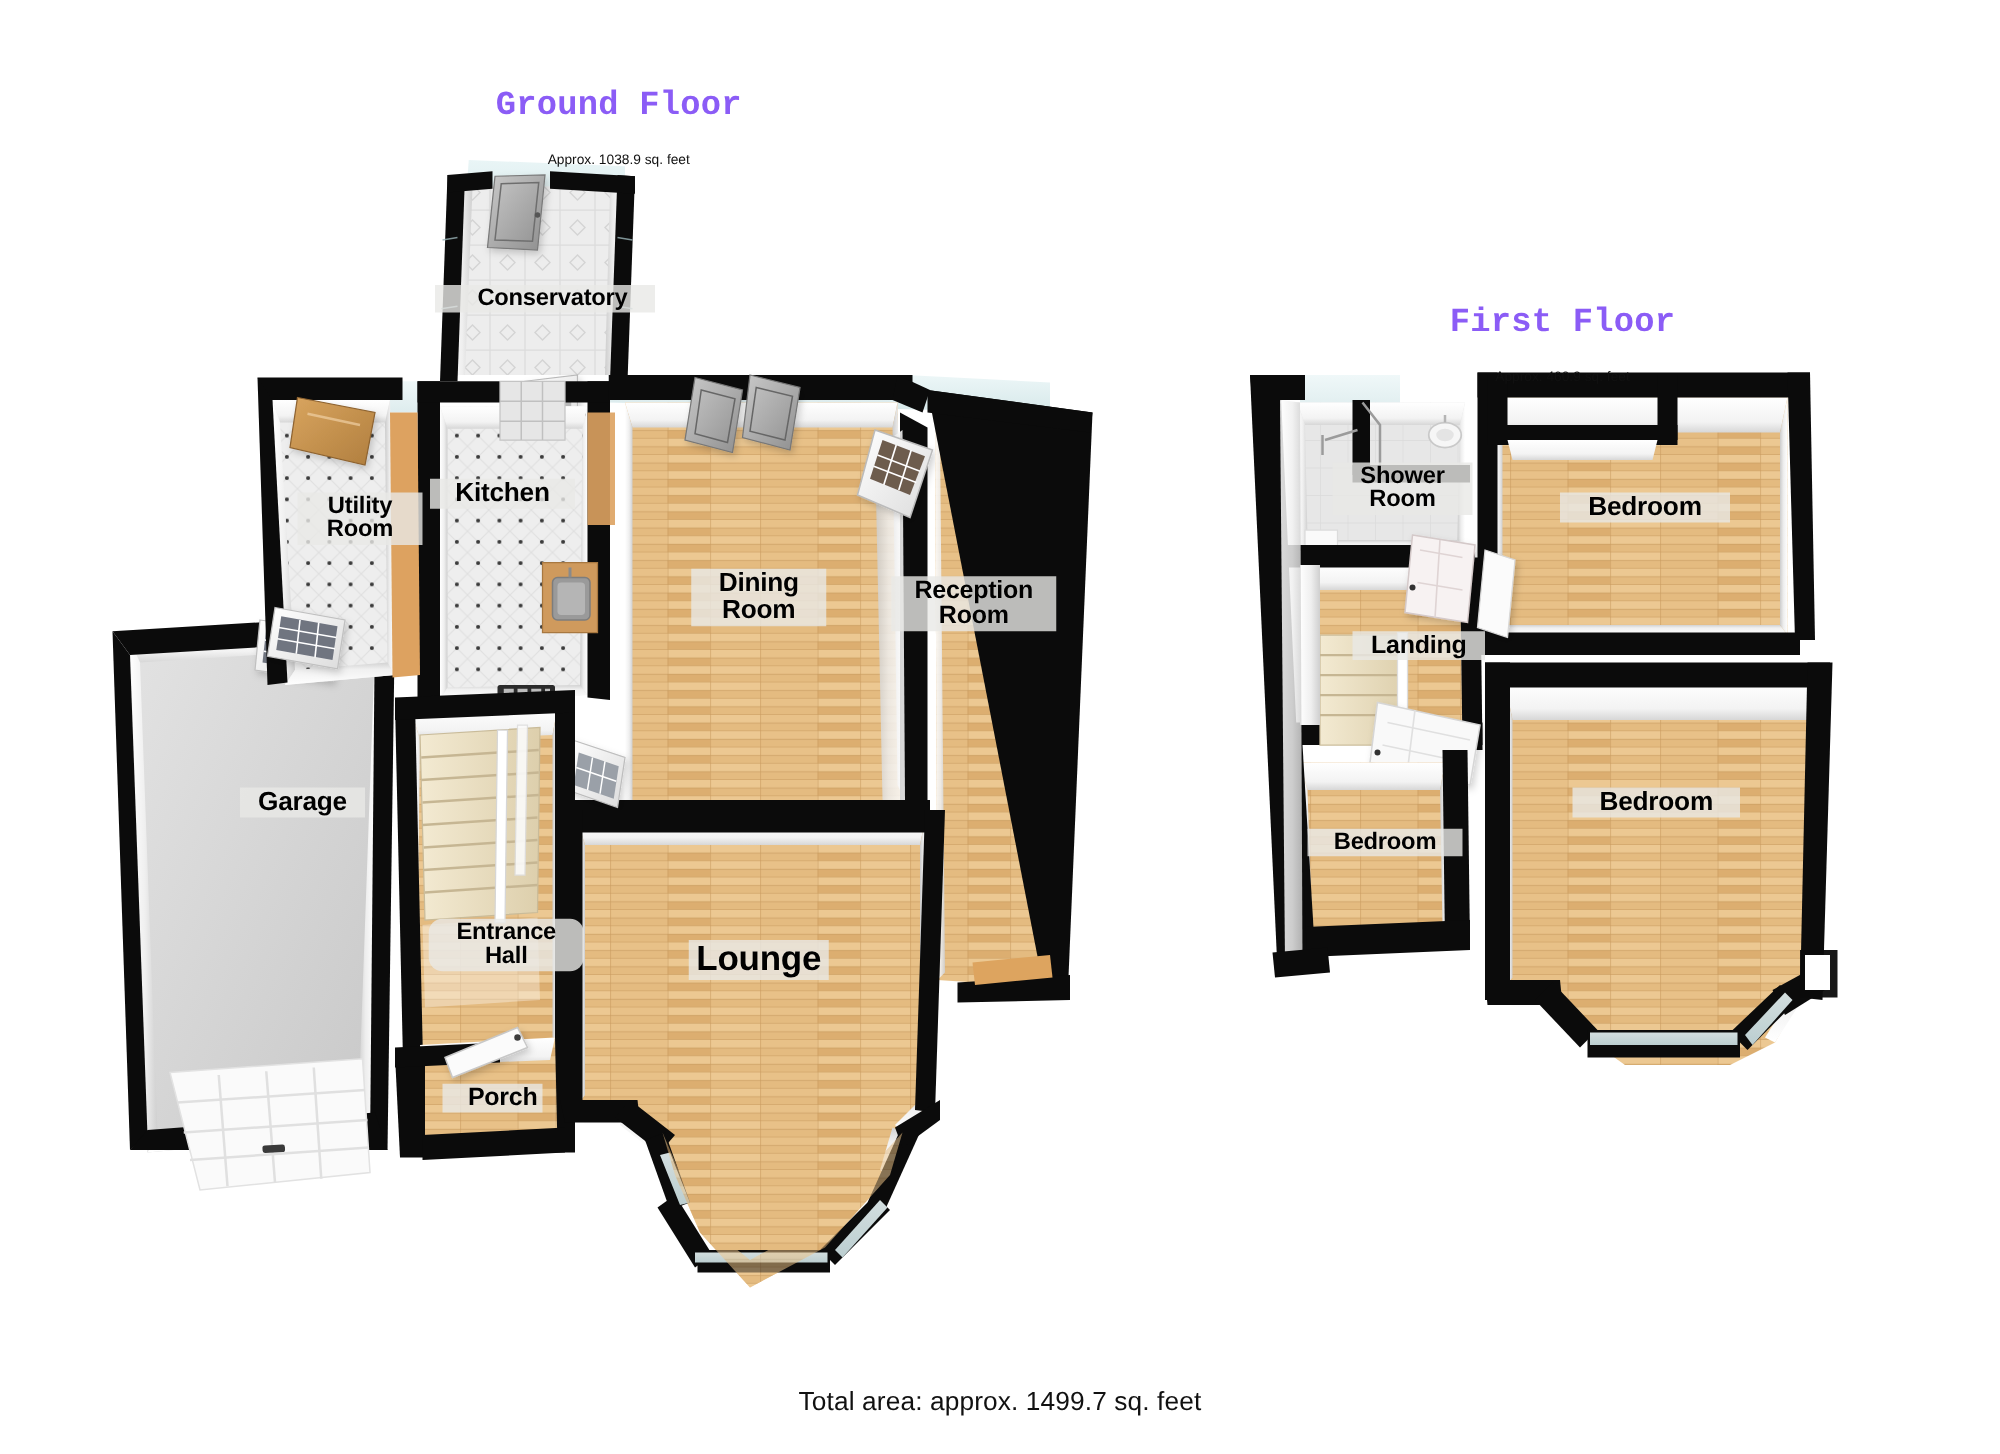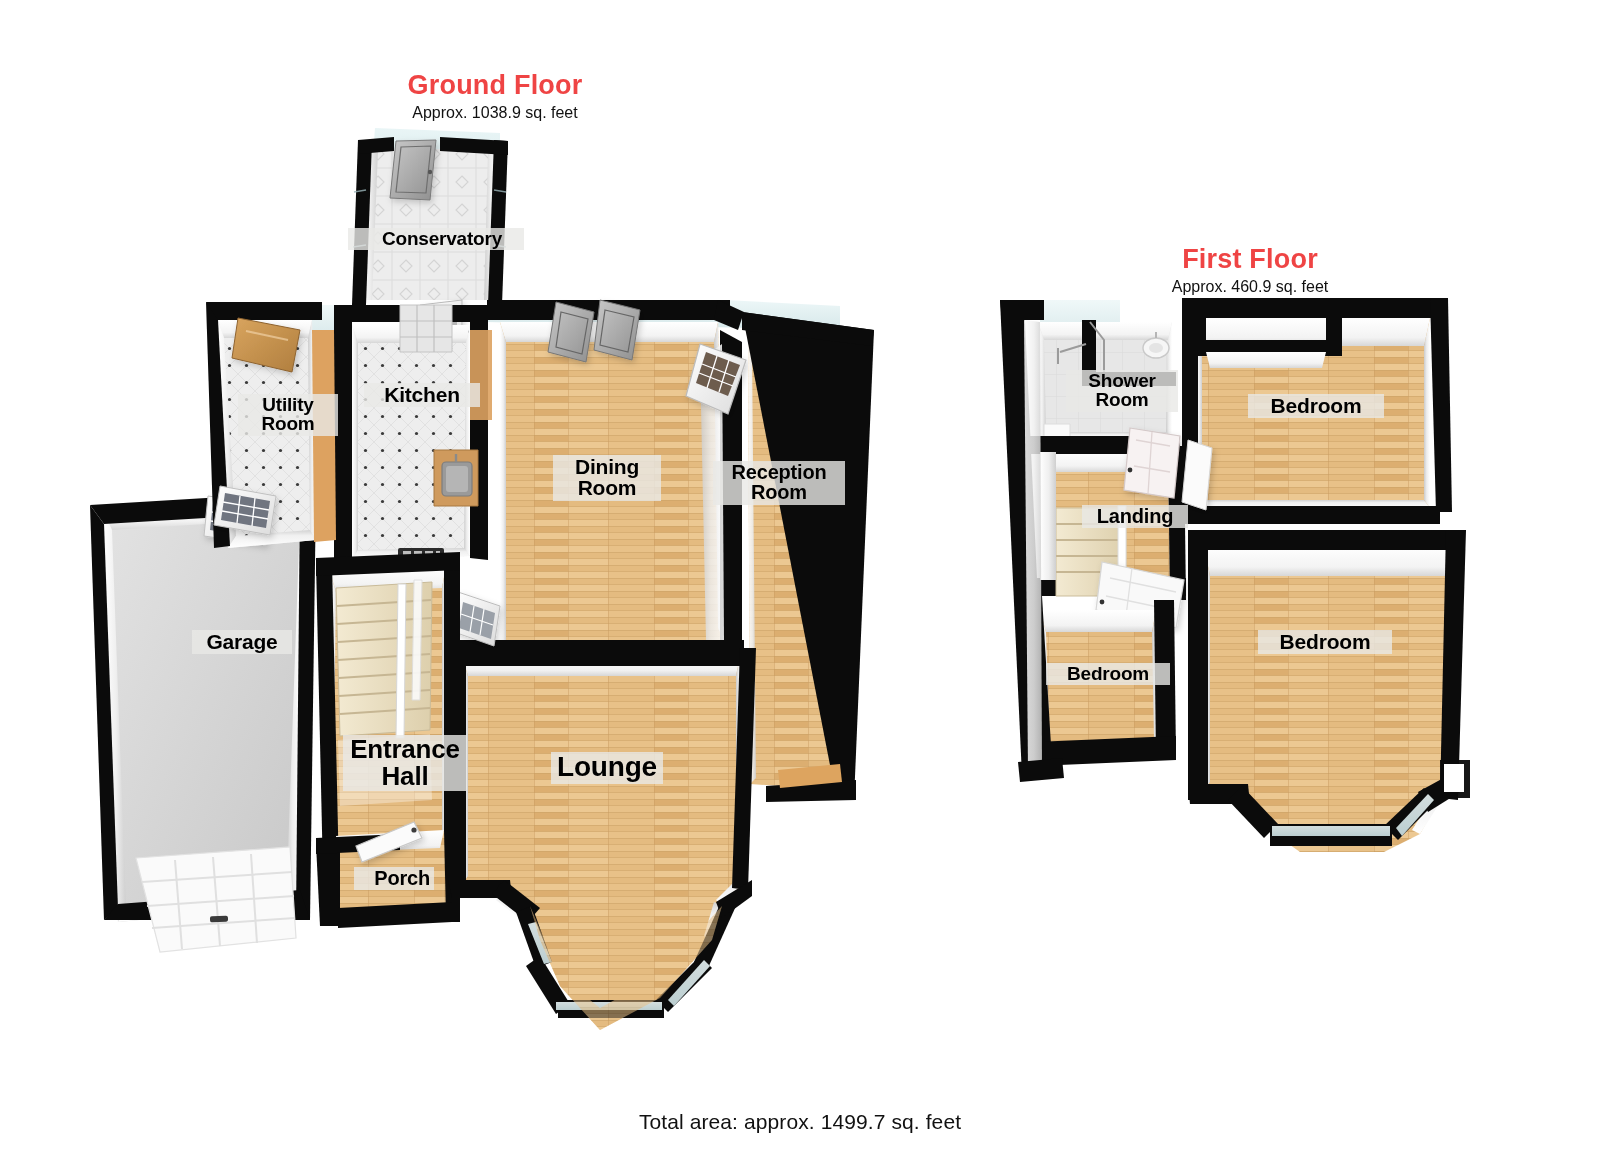--- a/index.html
+++ b/index.html
@@ -7,26 +7,26 @@
   body{
     width:1600px;height:1163px;position:relative;overflow:hidden;
     font-family:"Liberation Sans","DejaVu Sans",sans-serif;
     color:#111111;
   }
   #stage{position:absolute;inset:0;}
 
   
   .floor-title{position:absolute;text-align:center;}
   .floor-title .t1{
-    font-size:27px;font-weight:bold;letter-spacing:.2px;color:#ef4444;
-    line-height:30px;white-space:nowrap;
+    font-size:27px;font-weight:bold;letter-spacing:.2px;color:#8b5cf6;
+    line-height:30px;white-space:nowrap;font-family:Liberation Mono, monospace;
   }
   .floor-title .t2{
-    font-size:16px;font-weight:normal;color:#111;line-height:20px;
-    margin-top:3px;white-space:nowrap;
+    font-size:11px;font-weight:normal;color:#111;line-height:20px;
+    margin-top:18px;white-space:nowrap;
   }
   #gf-title{left:300px;top:70px;width:390px;}
   #ff-title{left:1055px;top:244px;width:390px;}
 
   #total-area{
     position:absolute;left:0;right:0;top:1110px;text-align:center;
     font-size:21px;color:#111;letter-spacing:.1px;
   }
 
   
@@ -537,31 +537,31 @@
   <div class="floor-title" id="ff-title">
     <div class="t1">First Floor</div>
     <div class="t2">Approx. 460.9 sq. feet</div>
   </div>
 
   <div class="rlabel" style="left:348px;top:228px;width:156px;font-size:19px;padding-left:16px;">Conservatory</div>
 
   <div class="rlabel" style="left:238px;top:394px;width:92px;font-size:19px;">Utility
 Room</div>
 
-  <div class="rlabel" style="left:364px;top:383px;width:108px;font-size:21px;">Kitchen</div>
+  <div class="rlabel" style="left:344px;top:383px;width:108px;font-size:21px;">Kitchen</div>
 
   <div class="rlabel" style="left:192px;top:630px;width:92px;font-size:21px;">Garage</div>
 
   <div class="rlabel" style="left:553px;top:455px;width:100px;font-size:21px;">Dining
 Room</div>
 
   <div class="rlabel" style="left:713px;top:461px;width:124px;font-size:20px;">Reception
 Room</div>
 
-  <div class="rlabel" style="left:343px;top:735px;width:116px;font-size:26px;">Entrance
+  <div class="rlabel" style="left:343px;top:735px;width:116px;font-size:19px;border-radius:11px;">Entrance
 Hall</div>
 
   <div class="rlabel" style="left:354px;top:867px;width:72px;font-size:20px;text-align:right;">Porch</div>
 
   <div class="rlabel" style="left:551px;top:752px;width:104px;font-size:28px;">Lounge</div>
 
   <div class="rlabel" style="left:1066px;top:370px;width:104px;font-size:19px;">Shower
 Room</div>
 
   <div class="rlabel" style="left:1248px;top:394px;width:128px;font-size:21px;">Bedroom</div>

